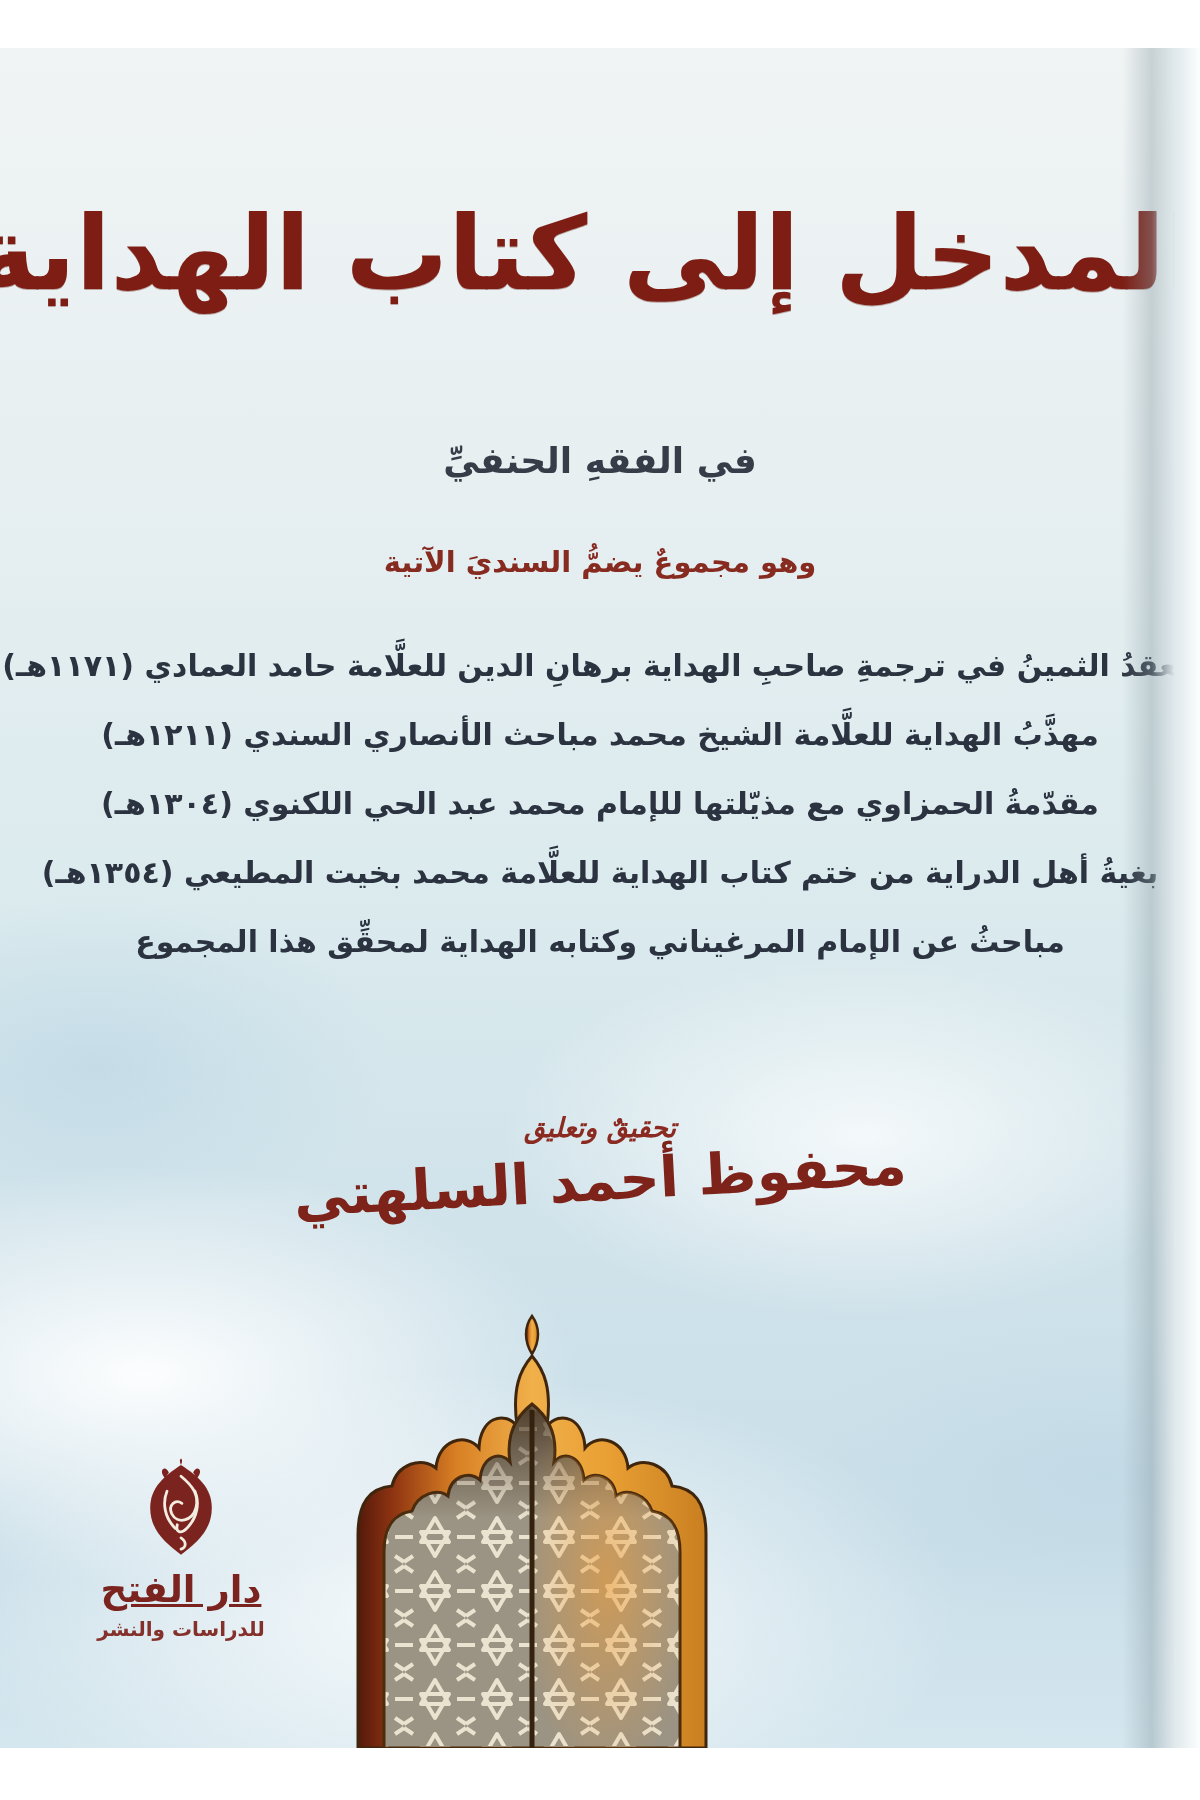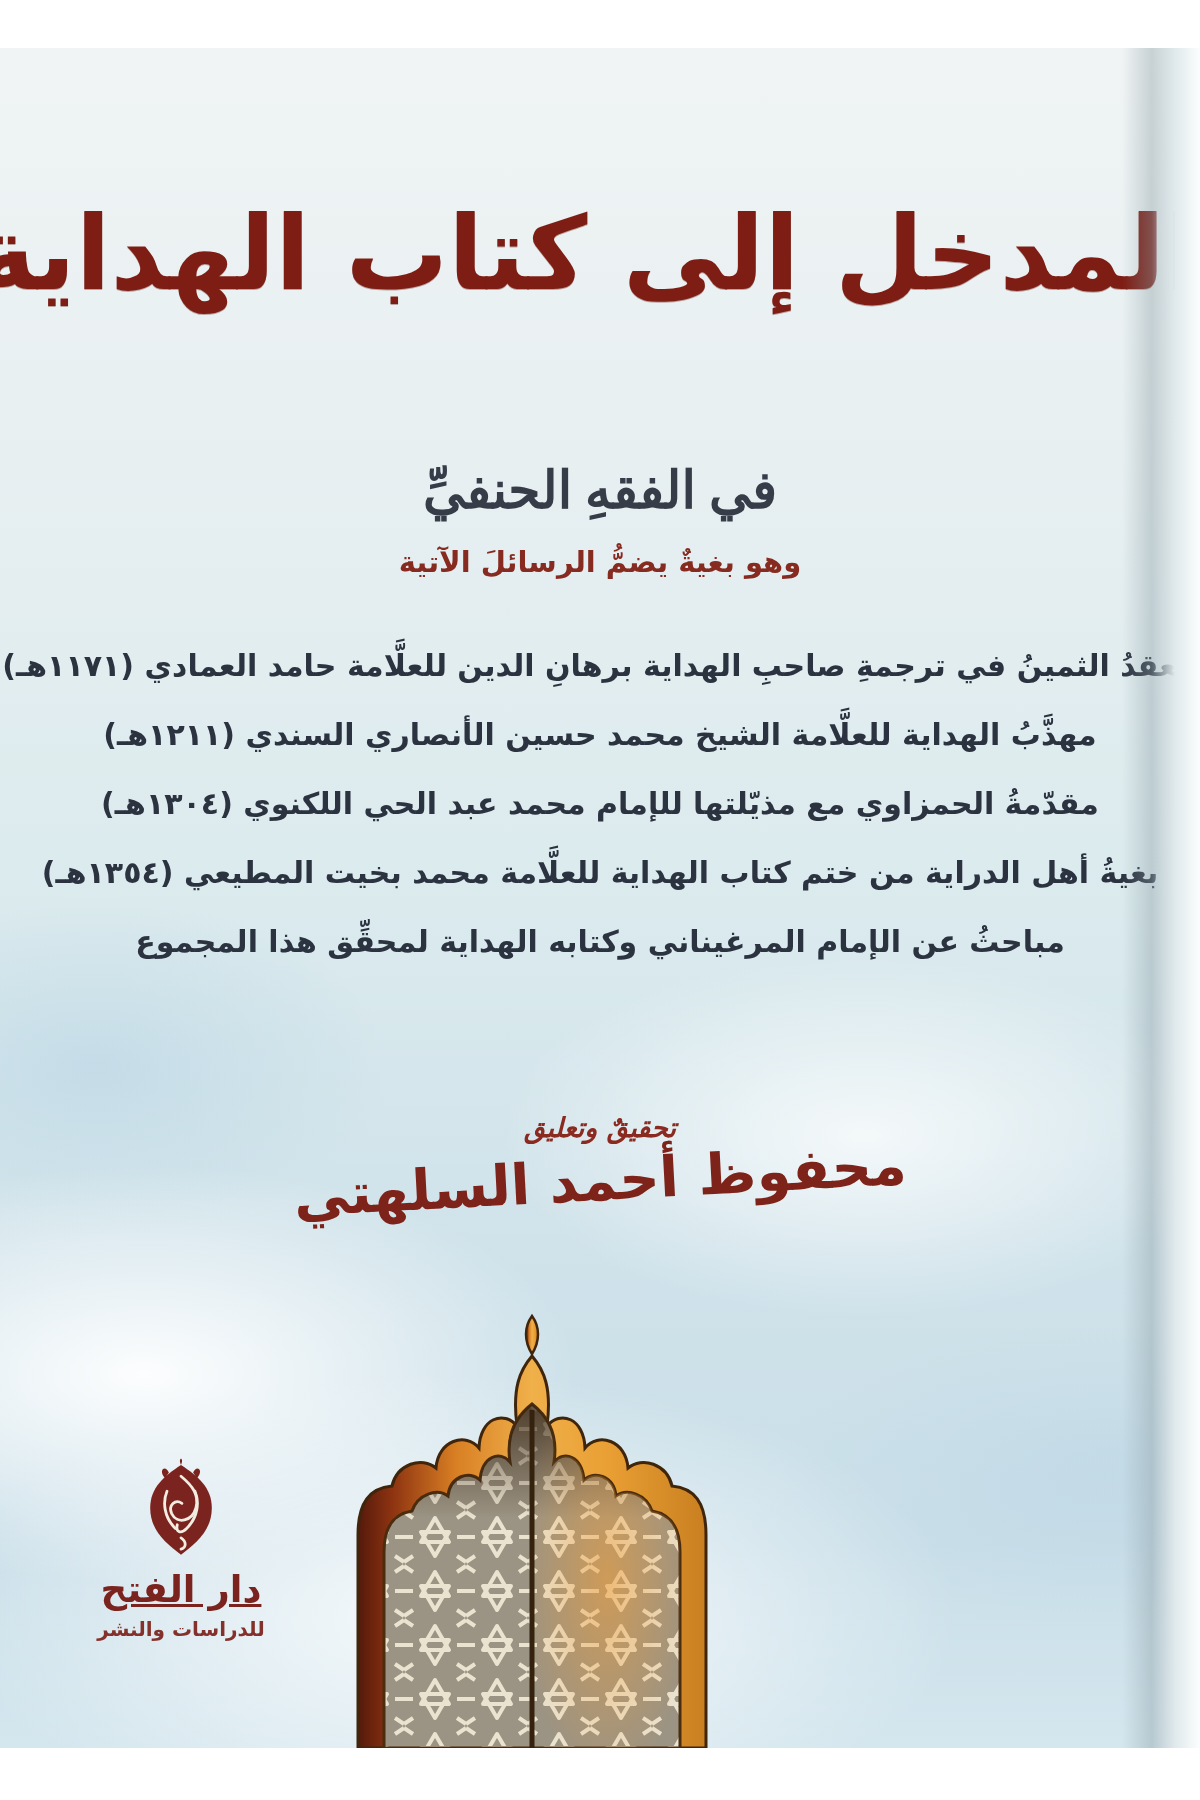--- a/index.html
+++ b/index.html
@@ -20,21 +20,21 @@
   .page-edge{
     position:absolute;right:0;top:0;bottom:0;width:78px;pointer-events:none;
     background:linear-gradient(to right, rgba(140,158,165,0) 0%, rgba(139,157,164,0.40) 38%, rgba(224,233,236,1) 68%, #fcfefe 100%);
   }
   .txt{position:absolute;left:0;width:100%;text-align:center;direction:rtl;}
   .book-title{
     top:152px;font-size:102px;font-weight:bold;color:#7d1d14;line-height:1.05;
     white-space:nowrap;letter-spacing:-2px;
     text-shadow:0 1px 0 rgba(92,20,12,0.35);
   }
-  .book-subtitle{top:412px;font-size:52px;font-weight:bold;color:#363c48;font-family:Liberation Serif, serif;}
+  .book-subtitle{top:392px;font-size:36px;font-weight:bold;color:#363c48;}
   .collection-note{top:497px;font-size:29px;font-weight:bold;color:#872a20;}
   .treatise-list{position:absolute;left:0;top:600px;width:100%;direction:rtl;}
   .treatise-item{
     width:100%;text-align:center;font-size:30px;font-weight:bold;color:#2b3340;
     margin-bottom:34px;white-space:nowrap;letter-spacing:-0.5px;
   }
   .treatise-item:last-child{margin-top:6px;}
   .editor-label{top:1064px;font-size:27px;font-weight:bold;color:#8a2a20;font-style:italic;}
   .editor-signature{
     top:1100px;font-size:56px;font-weight:bold;color:#7d231a;
@@ -46,25 +46,25 @@
   .publisher-name{font-size:37px;font-weight:bold;color:#7b241f;line-height:1.1;text-decoration:underline;}
   .publisher-tagline{font-size:20px;font-weight:bold;color:#85312b;margin-top:6px;}
 </style>
 </head>
 <body>
 
 <div class="cover">
 
   <div class="txt book-title">المدخل إلى كتاب الهداية</div>
   <div class="txt book-subtitle">في الفقهِ الحنفيِّ</div>
-  <div class="txt collection-note">وهو بغيةٌ يضمُّ الرسائلَ الآتية</div>
+  <div class="txt collection-note">وهو مجموعٌ يضمُّ السنديَ الآتية</div>
 
   <div class="treatise-list">
     <div class="treatise-item">العقدُ الثمينُ في ترجمةِ صاحبِ الهداية برهانِ الدين للعلَّامة حامد العمادي (١١٧١هـ)</div>
-    <div class="treatise-item">مهذَّبُ الهداية للعلَّامة الشيخ محمد حسين الأنصاري السندي (١٢١١هـ)</div>
+    <div class="treatise-item">مهذَّبُ الهداية للعلَّامة الشيخ محمد مباحث الأنصاري السندي (١٢١١هـ)</div>
     <div class="treatise-item">مقدّمةُ الحمزاوي مع مذيّلتها للإمام محمد عبد الحي اللكنوي (١٣٠٤هـ)</div>
     <div class="treatise-item">بغيةُ أهل الدراية من ختم كتاب الهداية للعلَّامة محمد بخيت المطيعي (١٣٥٤هـ)</div>
     <div class="treatise-item">مباحثُ عن الإمام المرغيناني وكتابه الهداية لمحقِّق هذا المجموع</div>
   </div>
 
   <div class="txt editor-label">تحقيقٌ وتعليق</div>
   <div class="txt editor-signature">محفوظ أحمد السلهتي</div>
 
   <div class="door-wrap">
     <svg viewBox="0 0 380 508" width="380" height="508" xmlns="http://www.w3.org/2000/svg">

